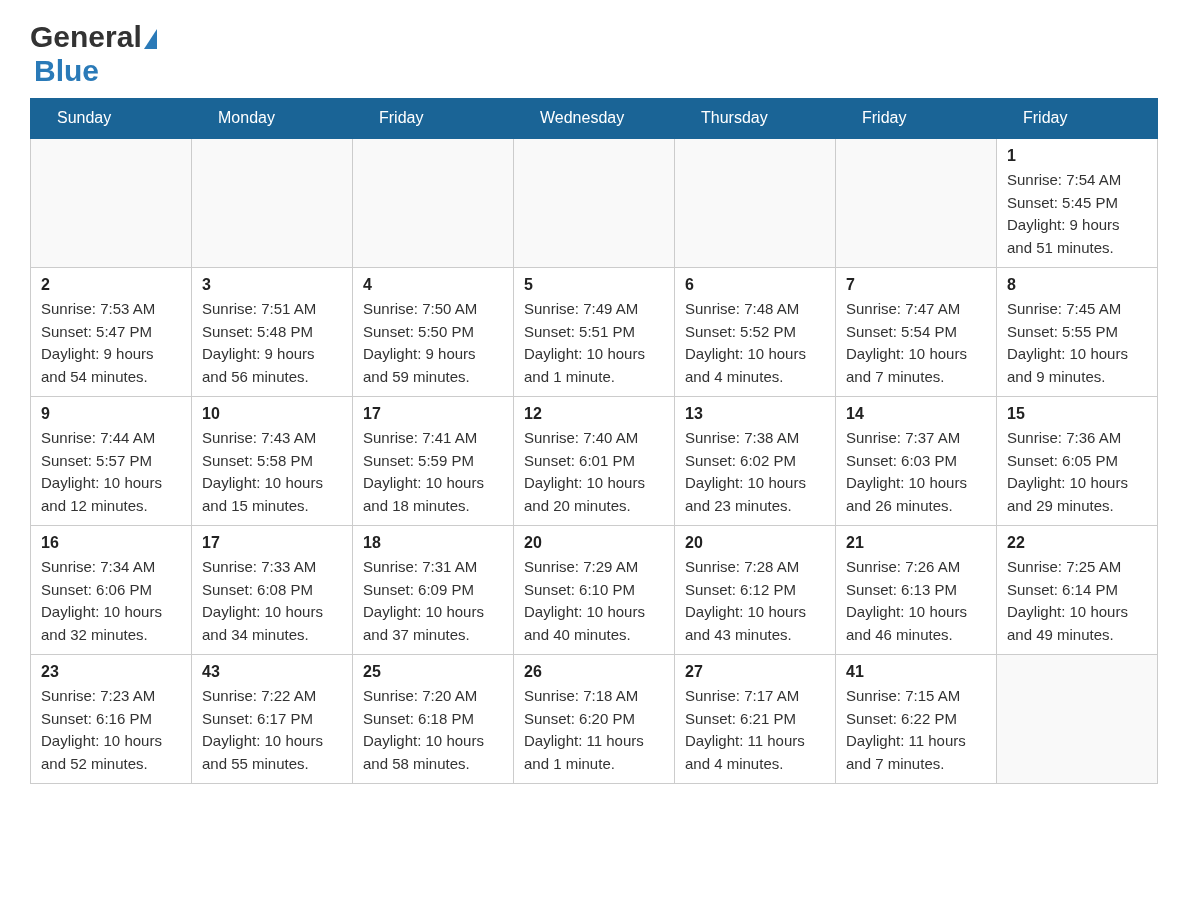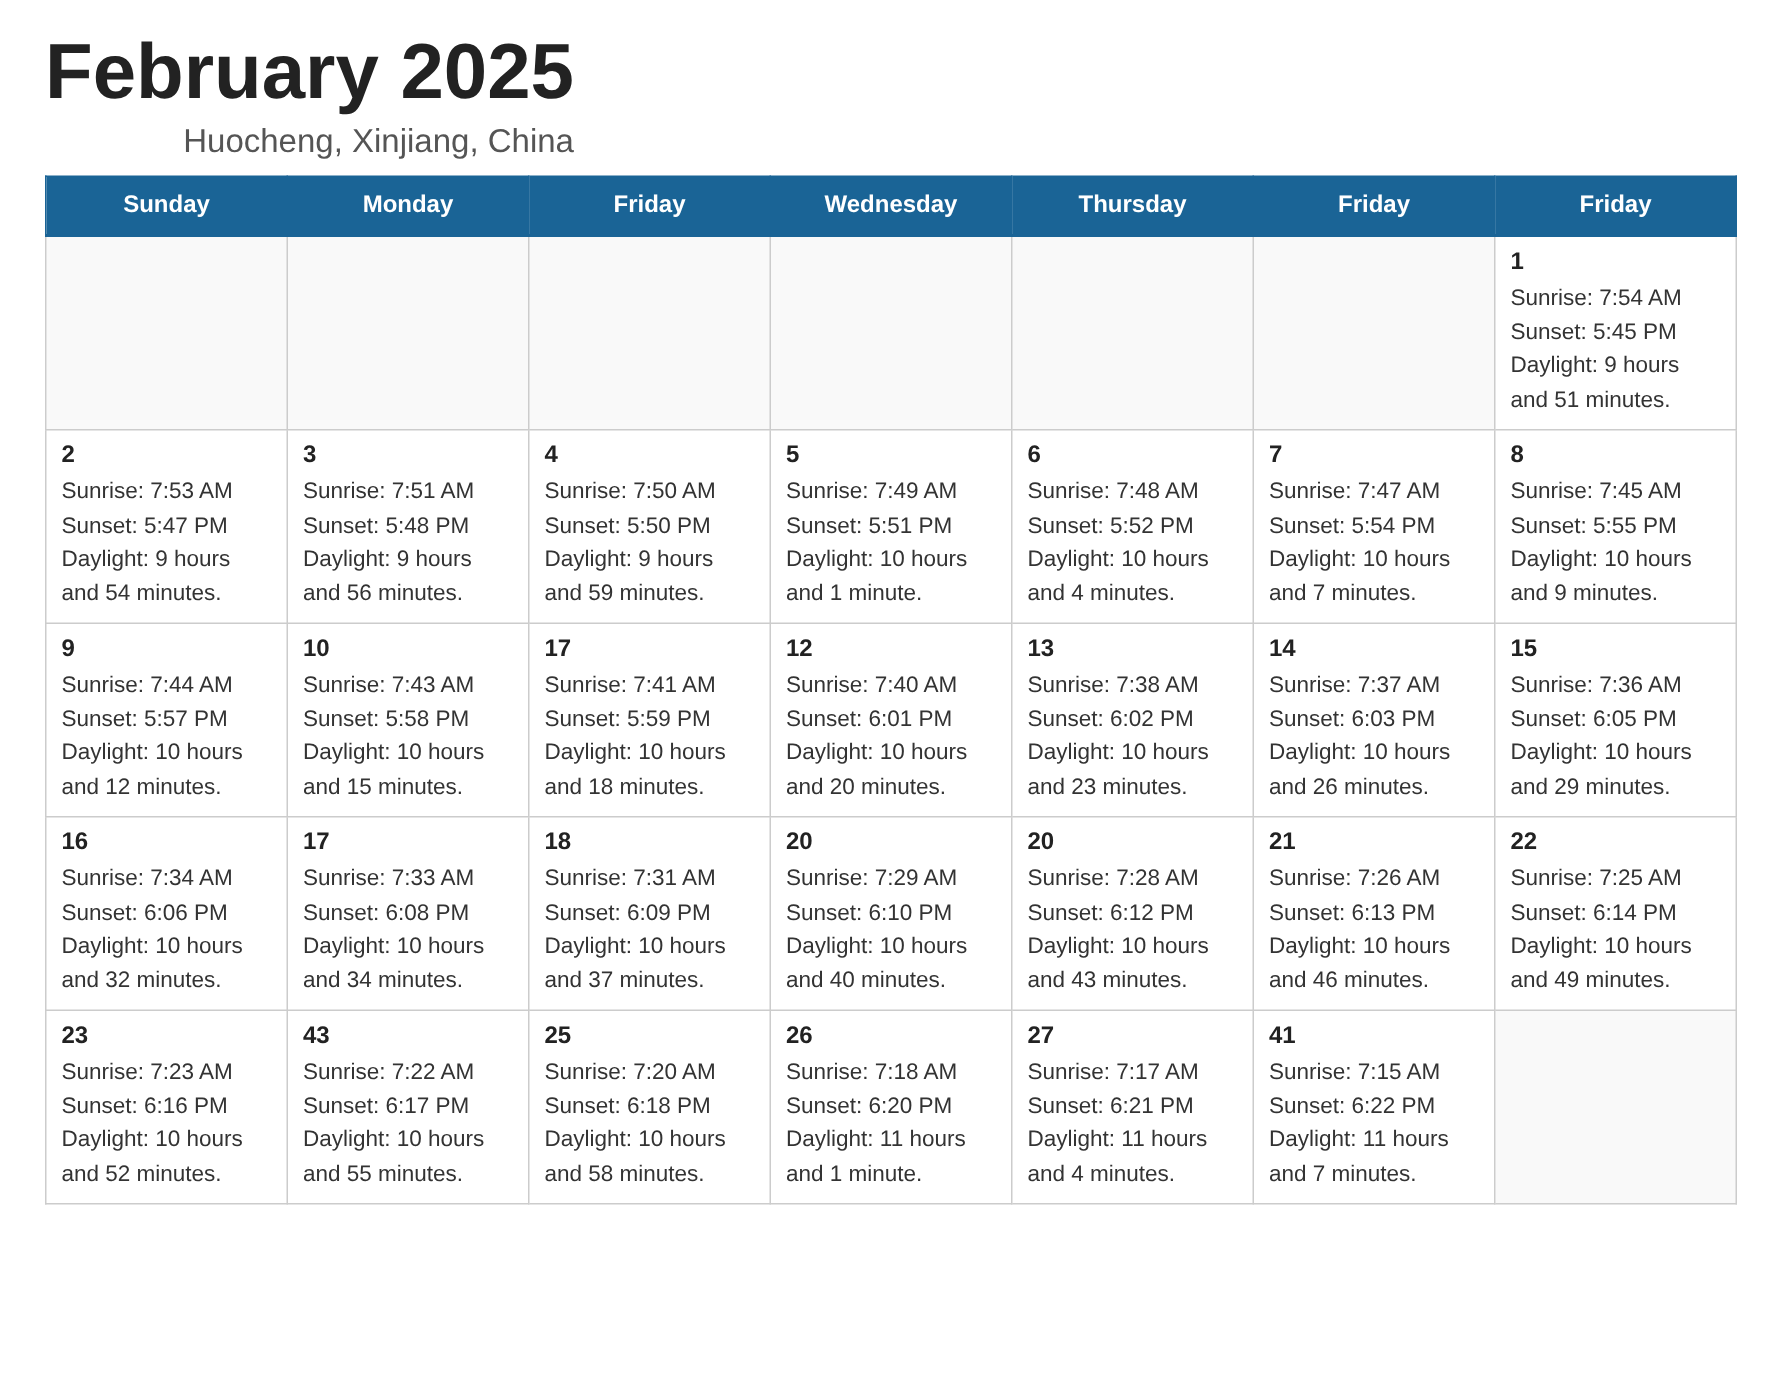--- a/index.html
+++ b/index.html
@@ -31,24 +31,24 @@
       margin-top: 4px;
     }
     .calendar {
       width: 100%;
       border-collapse: collapse;
       margin-top: 10px;
     }
     .calendar th {
       background-color: #1a6496;
       color: #fff;
-      text-align: center;
+      text-align: left;
       padding: 10px 26px;
       font-size: 16px;
-      font-weight: bold;
+      font-weight: normal;
       border: 1px solid #1a6496;
     }
     .calendar td {
       vertical-align: top;
       padding: 8px 10px;
       border: 1px solid #ccc;
       width: calc(100% / 7);
       min-height: 110px;
       font-size: 13px;
       color: #333;
@@ -93,23 +93,28 @@
       border-bottom: 20px solid #2a7ab8;
       margin-left: 2px;
       position: relative;
       top: 2px;
     }
   </style>
 </head>
 <body>
 
 <div class="header">
-  <div class="title-section">
-    <div class="month-title">February 2025</div>
-    <div class="location">Huocheng, Xinjiang, China</div>
+  <div class="logo-wrapper">
+    <div class="logo-row">
+      <span style="font-size:30px;font-weight:bold;color:#333;font-family:Arial,sans-serif;">General</span>
+      <span class="logo-triangle"></span>
+    </div>
+    <div>
+      <span style="font-size:30px;font-weight:bold;color:#2a7ab8;font-family:Arial,sans-serif;margin-left:4px;">Blue</span>
+    </div>
   </div>
 </div>
 
 <table class="calendar">
   <thead>
     <tr>
       <th>Sunday</th>
       <th>Monday</th>
       <th>Friday</th>
       <th>Wednesday</th>

